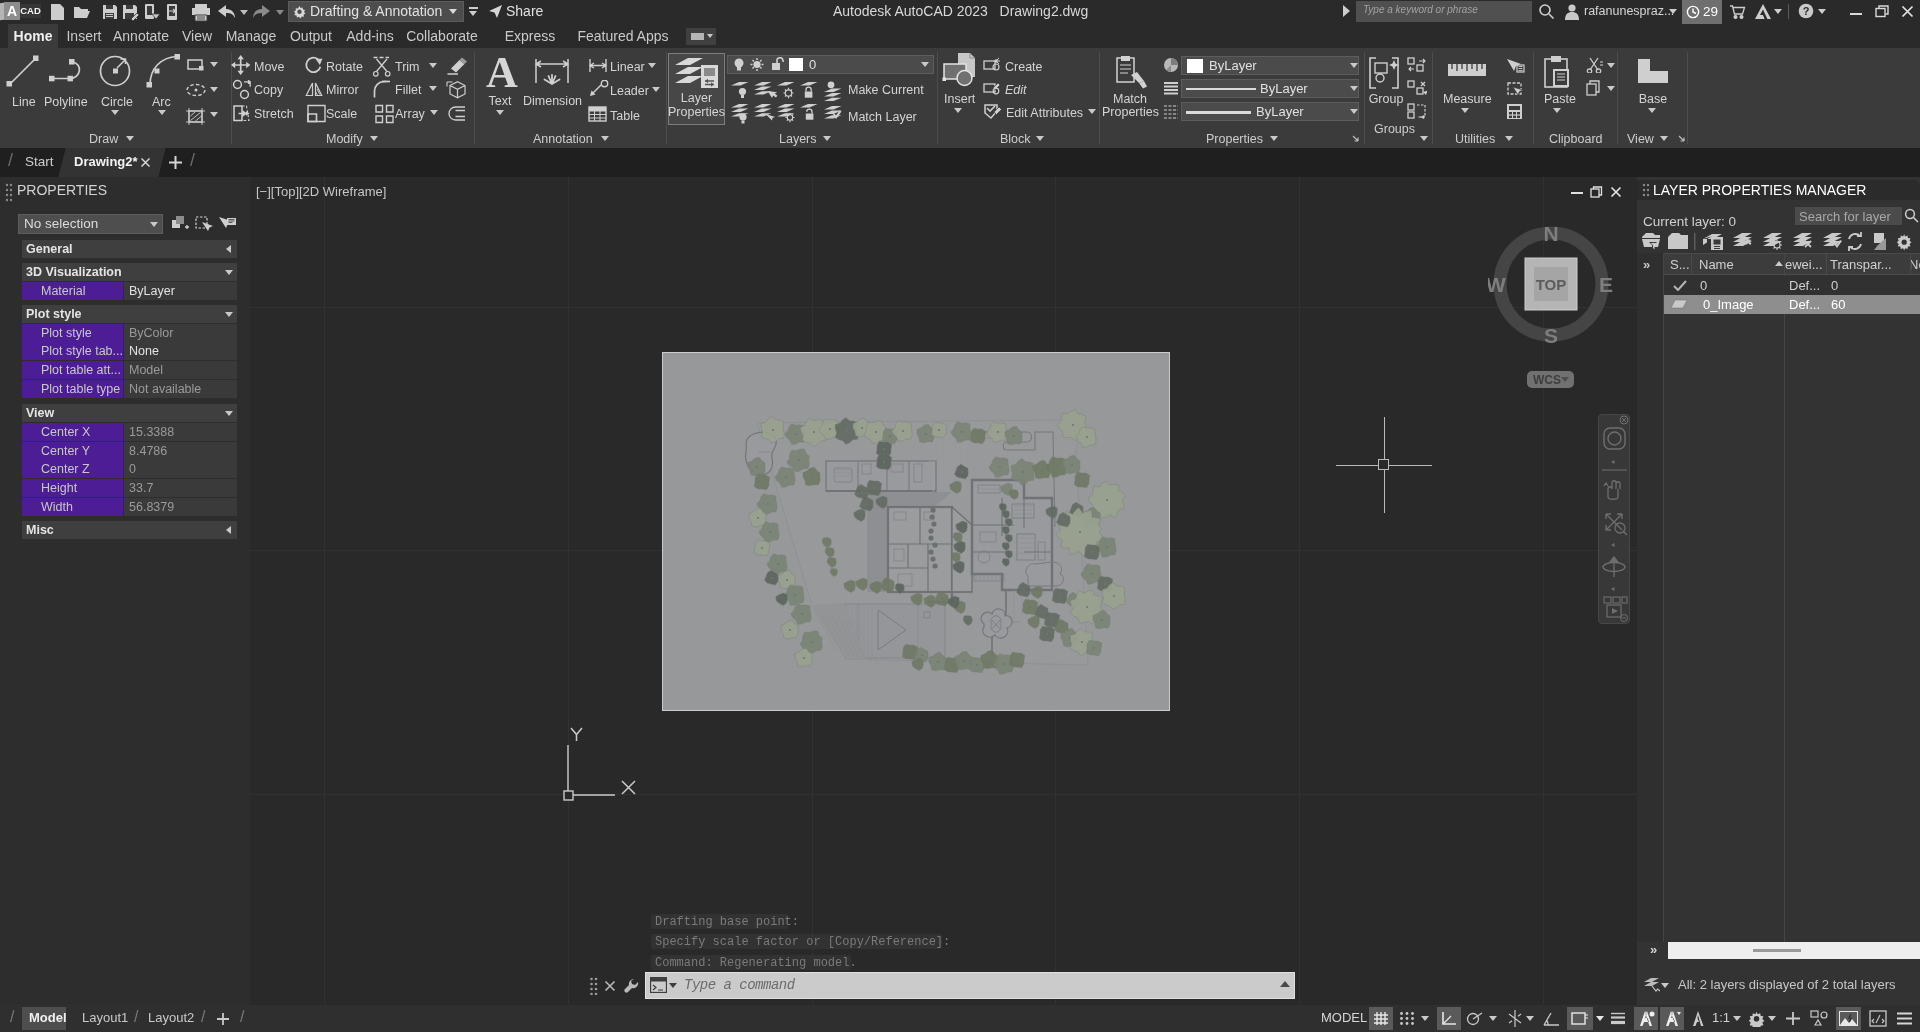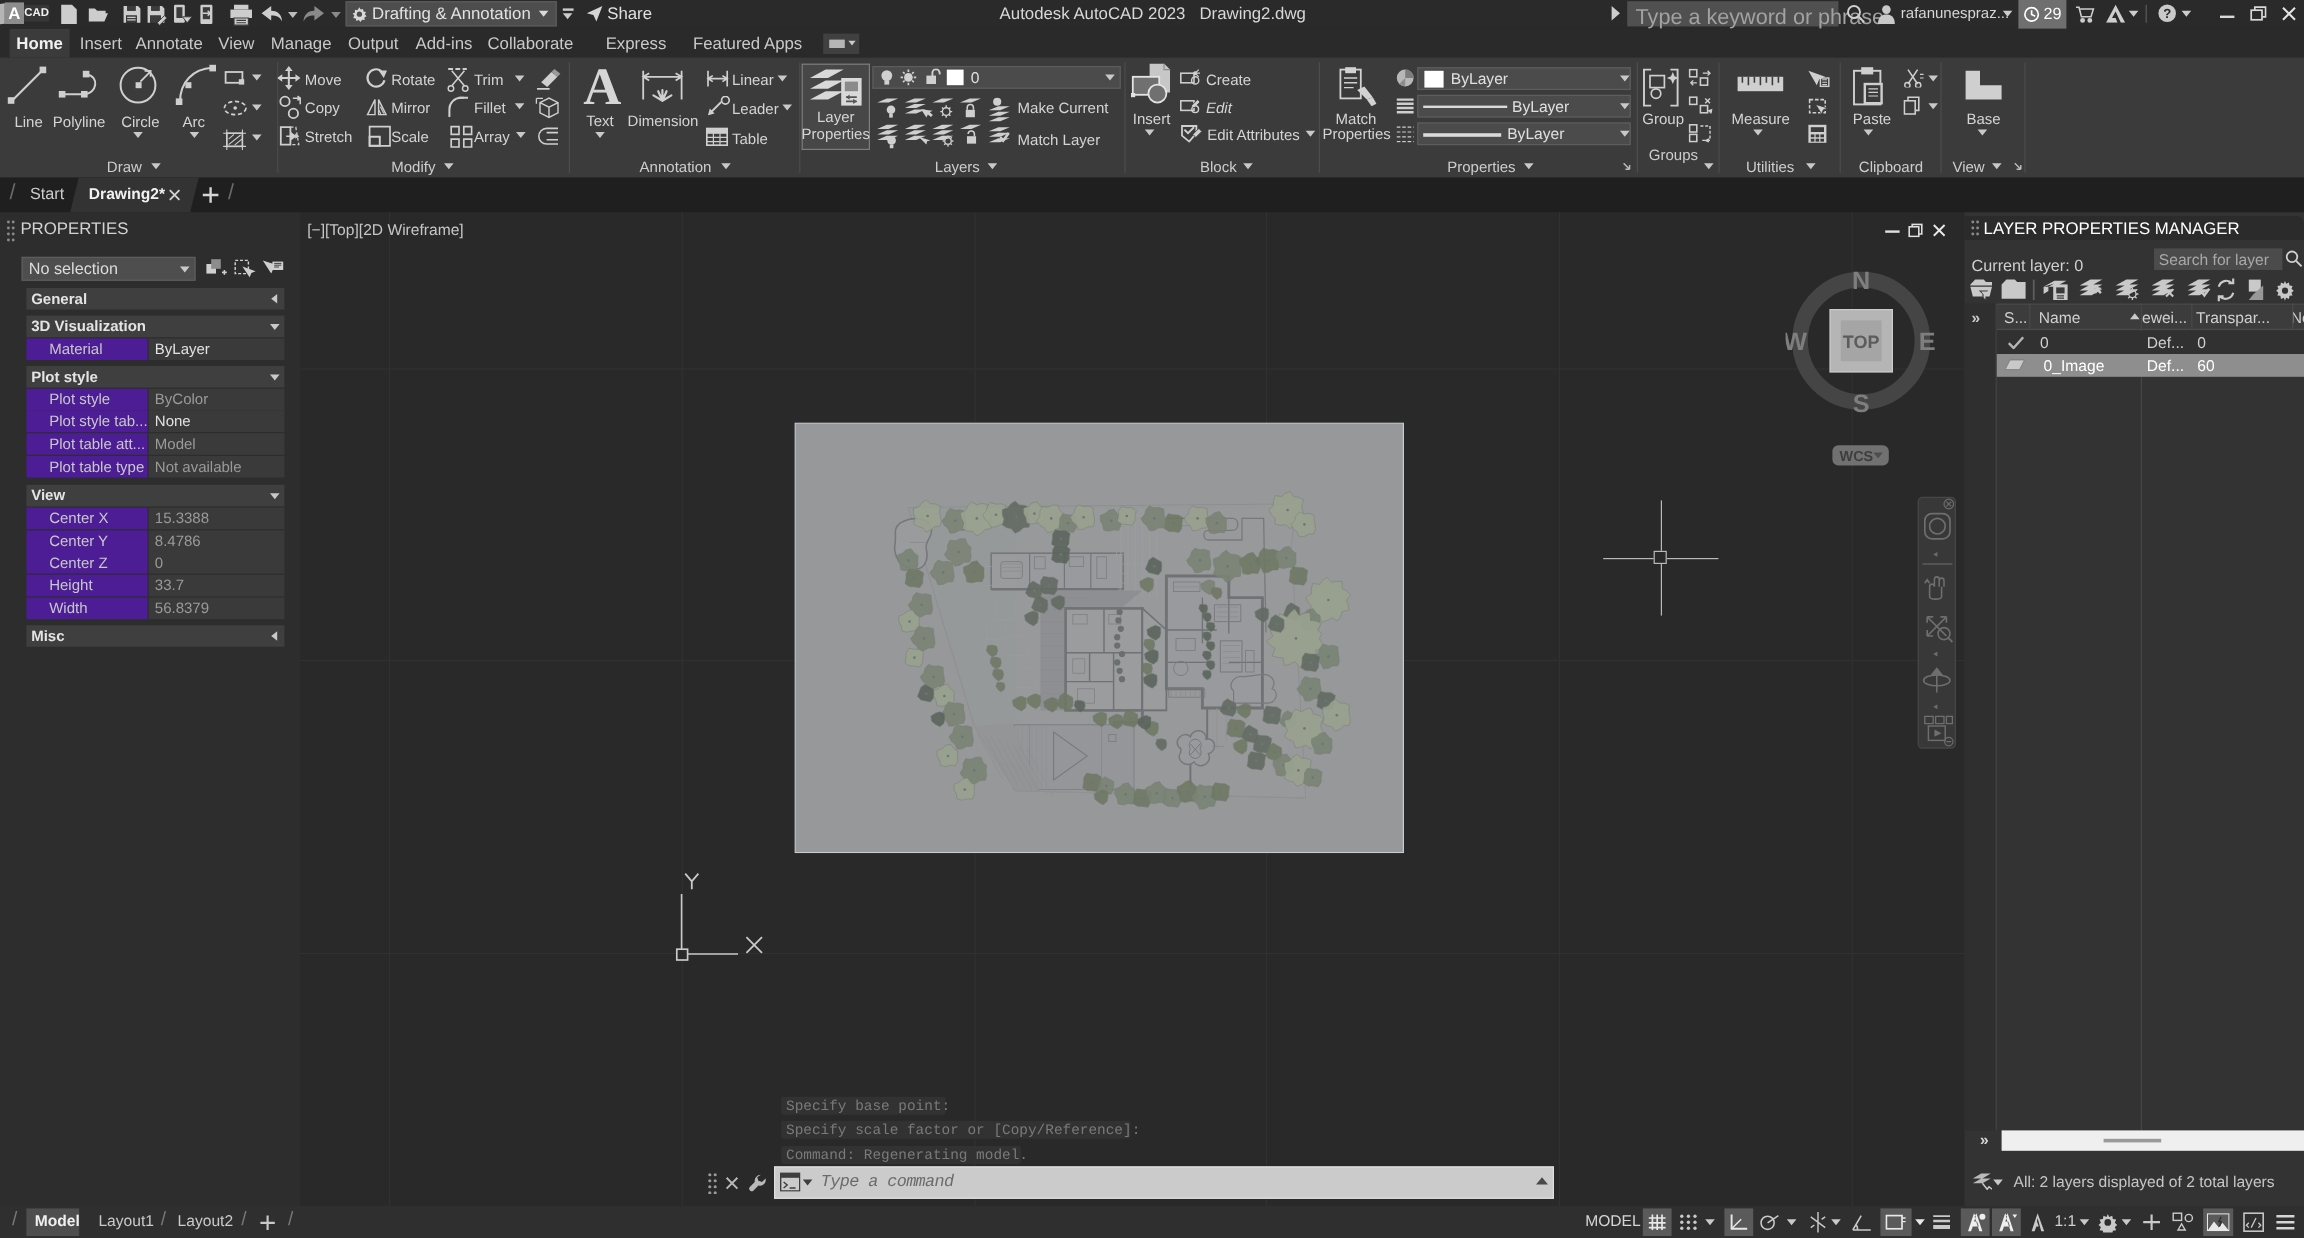--- a/index.html
+++ b/index.html
@@ -96,21 +96,21 @@
 
     <svg class="abs" style="left:488px;top:4px" width="15" height="15" viewBox="0 0 15 15">
       <path d="M1 7 L14 1 L9 14 L6.5 8.5 z" fill="#d5d5d5"></path>
     </svg>
     <div class="txt" style="left:506px;top:3px;font-size:14px;color:#e0e0e0;">Share</div>
 
     <div class="txt" style="left:833px;top:3px;font-size:14px;color:#d8d8d8;">Autodesk AutoCAD 2023&nbsp;&nbsp; Drawing2.dwg</div>
 
     <div class="abs" style="left:1343px;top:5px;width:0;height:0;border-top:6px solid transparent;border-bottom:6px solid transparent;border-left:7px solid #cdcdcd;"></div>
     <div class="abs" style="left:1356px;top:1px;width:176px;height:21px;background:#505050;"></div>
-    <div class="txt" style="left:1363px;top:4px;font-size:18px;color:#a2a2a2;">Type a keyword or phrase</div>
+    <div class="txt" style="left:1363px;top:4px;font-size:10px;font-style:italic;color:#a2a2a2;">Type a keyword or phrase</div>
     <svg class="abs" style="left:1538px;top:3px" width="17" height="17" viewBox="0 0 17 17" fill="none" stroke="#d0d0d0" stroke-width="1.6">
       <circle cx="7" cy="7" r="5"></circle>
         <path d="M11 11 L15.5 15.5"></path>
     </svg>
     <svg class="abs" style="left:1564px;top:3px" width="16" height="17" viewBox="0 0 16 17">
       <circle cx="8" cy="5" r="3.6" fill="#c9c9c9"></circle>
         <path d="M1 17 c0 -6 3 -8 7 -8 c4 0 7 2 7 8 z" fill="#c9c9c9"></path>
     </svg>
     <div class="txt" style="left:1584px;top:4px;font-size:12.5px;color:#d6d6d6;">rafanunespraz...</div>
     <div class="dtri" style="left:1669px;top:9px;border-top-color:#cdcdcd"></div>
@@ -916,21 +916,21 @@
       <rect x="8" y="69" width="9" height="9" stroke-width="1.4" fill="#292929"></rect>
       <path d="M15 6 l5.5 6.5 l5.5 -6.5 M20.5 12.5 V19" stroke-width="1.5"></path>
       <path d="M66 59 l13 13 M79 59 l-13 13" stroke-width="1.5"></path>
     </svg>
 
     <div class="abs" style="left:1336px;top:287.5px;width:96px;height:1px;background:#b9b9b9"></div>
     <div class="abs" style="left:1383.5px;top:240px;width:1px;height:96px;background:#b9b9b9"></div>
     <div class="abs" style="left:1378px;top:282px;width:11px;height:11px;border:1px solid #b9b9b9;background:#292929"></div>
 
     <div class="abs" style="left:651px;top:737px;width:137px;height:15px;background:#323232;border-radius:2px;"></div>
-    <div class="txt" style="left:655px;top:738px;font-family:'Liberation Mono',monospace;font-size:12px;color:#7a7a7a;">Specify base point:</div>
+    <div class="txt" style="left:655px;top:738px;font-family:'Liberation Mono',monospace;font-size:12px;color:#7a7a7a;">Drafting base point:</div>
     <div class="abs" style="left:651px;top:757px;width:291px;height:15px;background:#323232;border-radius:2px;"></div>
     <div class="txt" style="left:655px;top:758px;font-family:'Liberation Mono',monospace;font-size:12px;color:#7a7a7a;">Specify scale factor or [Copy/Reference]:</div>
     <div class="abs" style="left:651px;top:778px;width:200px;height:15px;background:#323232;border-radius:2px;"></div>
     <div class="txt" style="left:655px;top:779px;font-family:'Liberation Mono',monospace;font-size:12px;color:#7a7a7a;">Command: Regenerating model.</div>
 
     <svg class="abs" style="left:589px;top:800px" width="10" height="18" viewBox="0 0 10 18" fill="#9a9a9a">
       <circle cx="2.5" cy="2" r="1.3"></circle>
         <circle cx="7" cy="2" r="1.3"></circle>
         <circle cx="2.5" cy="7" r="1.3"></circle>
         <circle cx="7" cy="7" r="1.3"></circle>

